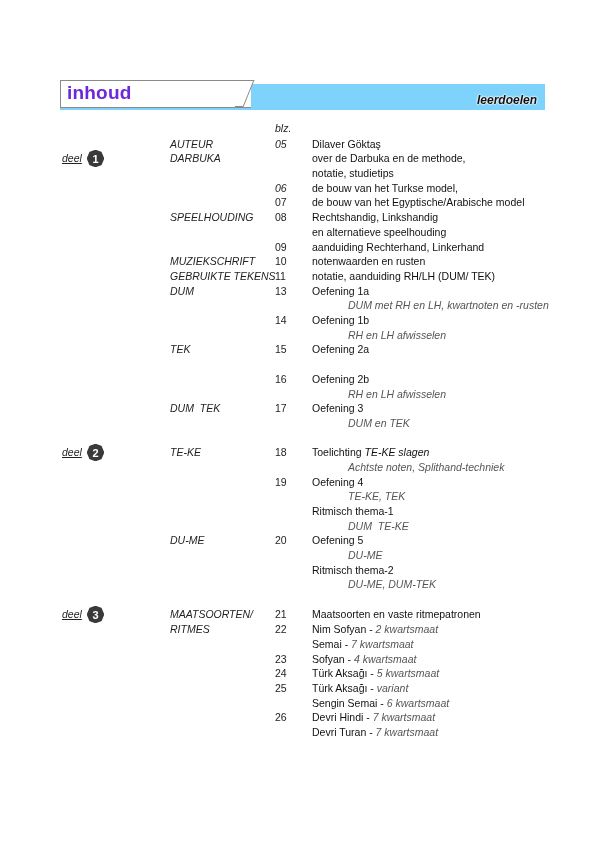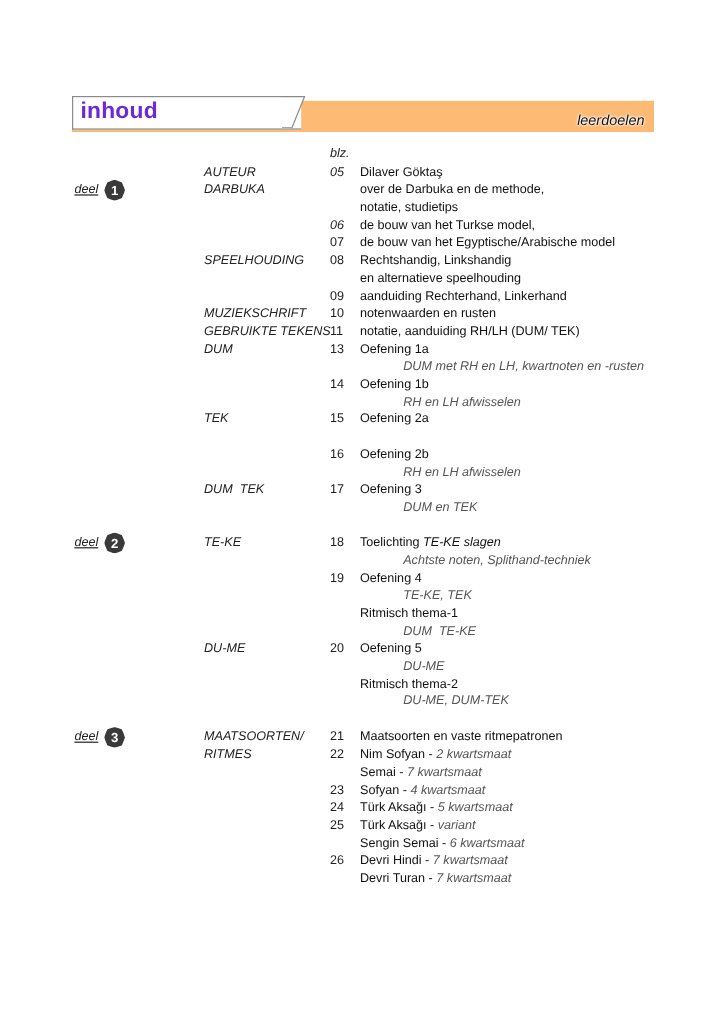--- a/index.html
+++ b/index.html
@@ -1,35 +1,35 @@
 <!DOCTYPE html>
 <html><head>
 <meta charset="utf-8">
 <style>
   html, body { margin: 0; padding: 0; background: #ffffff; }
   body { width: 600px; height: 851px; position: relative; overflow: hidden;
          font-family: "Liberation Sans", sans-serif; color: #1a1a1a; }
   .header { position: absolute; left: 60px; top: 80px; width: 485px; height: 32px; }
-  .header-bar { position: absolute; left: 0; top: 4px; width: 485px; height: 26px; background: #fdba74; }
+  .header-bar { position: absolute; left: 0; top: 4px; width: 485px; height: 26px; background: #7dd3fc; font-weight: bold; }
   .header-tab { position: absolute; left: 0; top: 0; width: 190px; height: 26px; background: #ffffff;
                 border: 1px solid #8a8a8a; border-right: none; }
   .header-tab-slant { position: absolute; left: 175px; top: 0; width: 20px; height: 27px; }
   .header-title { position: absolute; left: 6px; top: 1px; font-size: 19px; font-weight: bold; color: #6d28d9; letter-spacing: 0.2px; }
   .header-right { position: absolute; right: 8px; top: 9px; font-size: 12px; font-style: italic; color: #111;
                   text-shadow: 0 0 2px #fff, 0 0 2px #fff, 0 0 2px #fff; }
 
   .toc { position: absolute; left: 0; top: 0; width: 600px; height: 851px; }
   .row { position: absolute; left: 0; width: 508px; height: 15px; font-size: 10.5px; line-height: 15px; }
   .deel { position: absolute; left: 62px; font-style: italic; color: #222; text-decoration: underline; }
   .badge { position: absolute; left: 87px; top: -1px; width: 17px; height: 17px; }
   .badge svg { display: block; }
   .section { position: absolute; left: 170px; font-style: italic; color: #222; }
   .page { position: absolute; left: 275px; color: #222; }
   .page.it { font-style: italic; }
-  .desc { position: absolute; left: 300px; color: #111; white-space: nowrap; }
+  .desc { position: absolute; left: 312px; color: #111; white-space: nowrap; }
   .desc.sub { font-style: italic; color: #555; margin-left: 36px; }
   .it-grey { font-style: italic; color: #555; }
   .it-black { font-style: italic; color: #111; }
 </style>
 </head>
 <body>
 
 <div class="header">
   <div class="header-bar">
     <span class="header-right">leerdoelen</span>

